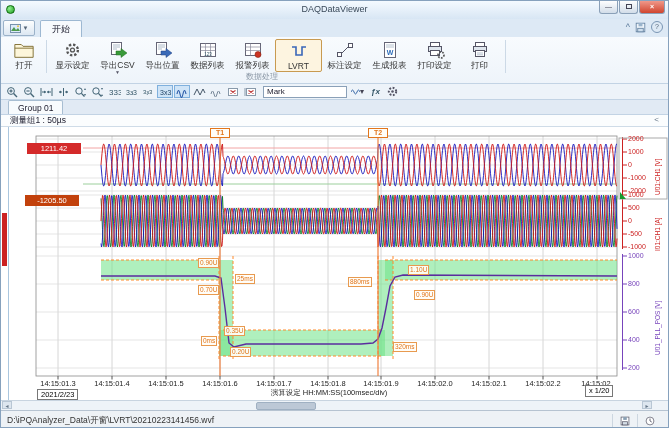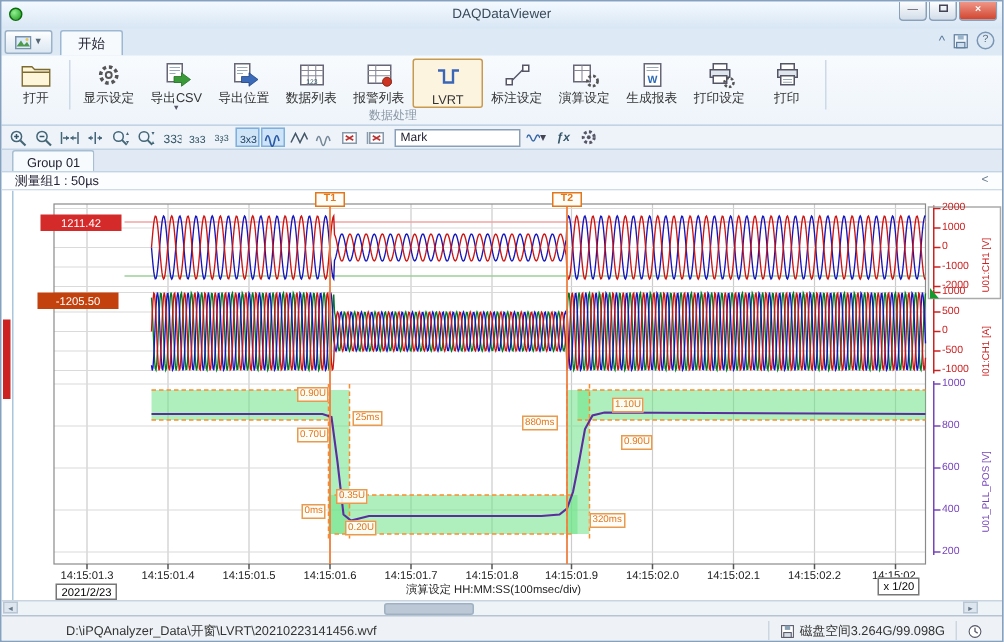--- a/index.html
+++ b/index.html
@@ -67,21 +67,21 @@
   .axis-num{position:absolute;font-size:7px;line-height:8px;white-space:nowrap;}
   .axis-name{position:absolute;font-size:6.5px;white-space:nowrap;transform:rotate(-90deg);transform-origin:0 0;}
   
   .hscroll{height:9px;background:#eef3f8;border-top:1px solid #c8d4e0;flex:none;position:relative;}
   .scr-arrow{position:absolute;top:0;width:10px;height:8px;font-size:5px;line-height:8px;text-align:center;color:#678;
              background:#dde6ef;border:1px solid #b8c6d4;box-sizing:border-box;}
   .scr-thumb{position:absolute;left:255px;top:1px;width:58px;height:6px;background:#bcc8d6;border:1px solid #9fb0c2;border-radius:2px;}
   
   .statusbar{height:19px;background:#eef2f6;border-top:1px solid #b6c3d1;flex:none;display:flex;align-items:center;
              font-size:8.5px;color:#333;padding:0 6px;}
-  .sb-path{flex:1;white-space:nowrap;overflow:hidden;margin-left:37px;}
+  .sb-path{flex:1;white-space:nowrap;overflow:hidden;}
   .sb-item{display:flex;align-items:center;gap:3px;padding:0 7px;border-left:1px solid #ccd6e0;height:13px;white-space:nowrap;}
   .bottomfill{flex:1;}
 </style>
 </head>
 <body>
 
 <div class="window">
 
   <div class="titlebar">
     <div class="appdot"></div>
@@ -186,30 +186,20 @@
         </div>
         <div class="rbtn">
           <span class="ricon">
             <svg width="20" height="18" viewBox="0 0 20 18">
               <path d="M5 14 L15 4" stroke="#556" stroke-width="1"></path>
               <rect x="2.5" y="11.5" width="4" height="4" fill="#fff" stroke="#556"></rect>
               <rect x="13.5" y="2.5" width="4" height="4" fill="#fff" stroke="#556"></rect>
             </svg>
           </span>
           <span class="rlabel">标注设定</span>
-        </div>
-        <div class="rbtn">
-          <span class="ricon">
-            <svg width="20" height="18" viewBox="0 0 20 18">
-              <rect x="2.5" y="2.5" width="11" height="11" fill="#fff" stroke="#667"></rect>
-              <path d="M2.5 6 h11 M8 2.5 v11" stroke="#889" stroke-width="0.7"></path>
-              <circle cx="15" cy="13" r="3.4" fill="none" stroke="#555" stroke-width="1.8" stroke-dasharray="1.8 1.4"></circle>
-            </svg>
-          </span>
-          <span class="rlabel">演算设定</span>
         </div>
         <div class="rbtn">
           <span class="ricon">
             <svg width="20" height="18" viewBox="0 0 20 18">
               <rect x="4.5" y="1.5" width="11" height="15" fill="#fff" stroke="#667"></rect>
               <path d="M6 4h8M6 6h8" stroke="#9ab" stroke-width="0.7"></path>
               <text x="10" y="14" font-size="7" font-weight="bold" text-anchor="middle" fill="#2a6ab8">W</text>
             </svg>
           </span>
           <span class="rlabel">生成报表</span>
@@ -512,21 +502,20 @@
   </div>
 
   <div class="statusbar">
     <div class="sb-path">D:\iPQAnalyzer_Data\开窗\LVRT\20210223141456.wvf</div>
     <div class="sb-item">
       <svg width="10" height="10" viewBox="0 0 14 14">
           <rect x="1.5" y="1.5" width="11" height="11" fill="#fff" stroke="#556"></rect>
           <rect x="4.5" y="1.5" width="5" height="4" fill="#8aa0b4"></rect>
           <rect x="3.5" y="8" width="7" height="4.5" fill="#d4dde6" stroke="#556"></rect>
         </svg>
-      <span>磁盘空间3.264G/99.098G</span>
     </div>
     <div class="sb-item">
       <svg width="10" height="10" viewBox="0 0 14 14">
           <circle cx="7" cy="7" r="5.5" fill="#fff" stroke="#556"></circle>
           <path d="M7 3.5 V7 L9.5 8.5" fill="none" stroke="#556" stroke-width="1.2"></path>
         </svg>
     </div>
   </div>
 
   <div class="bottomfill"></div>

